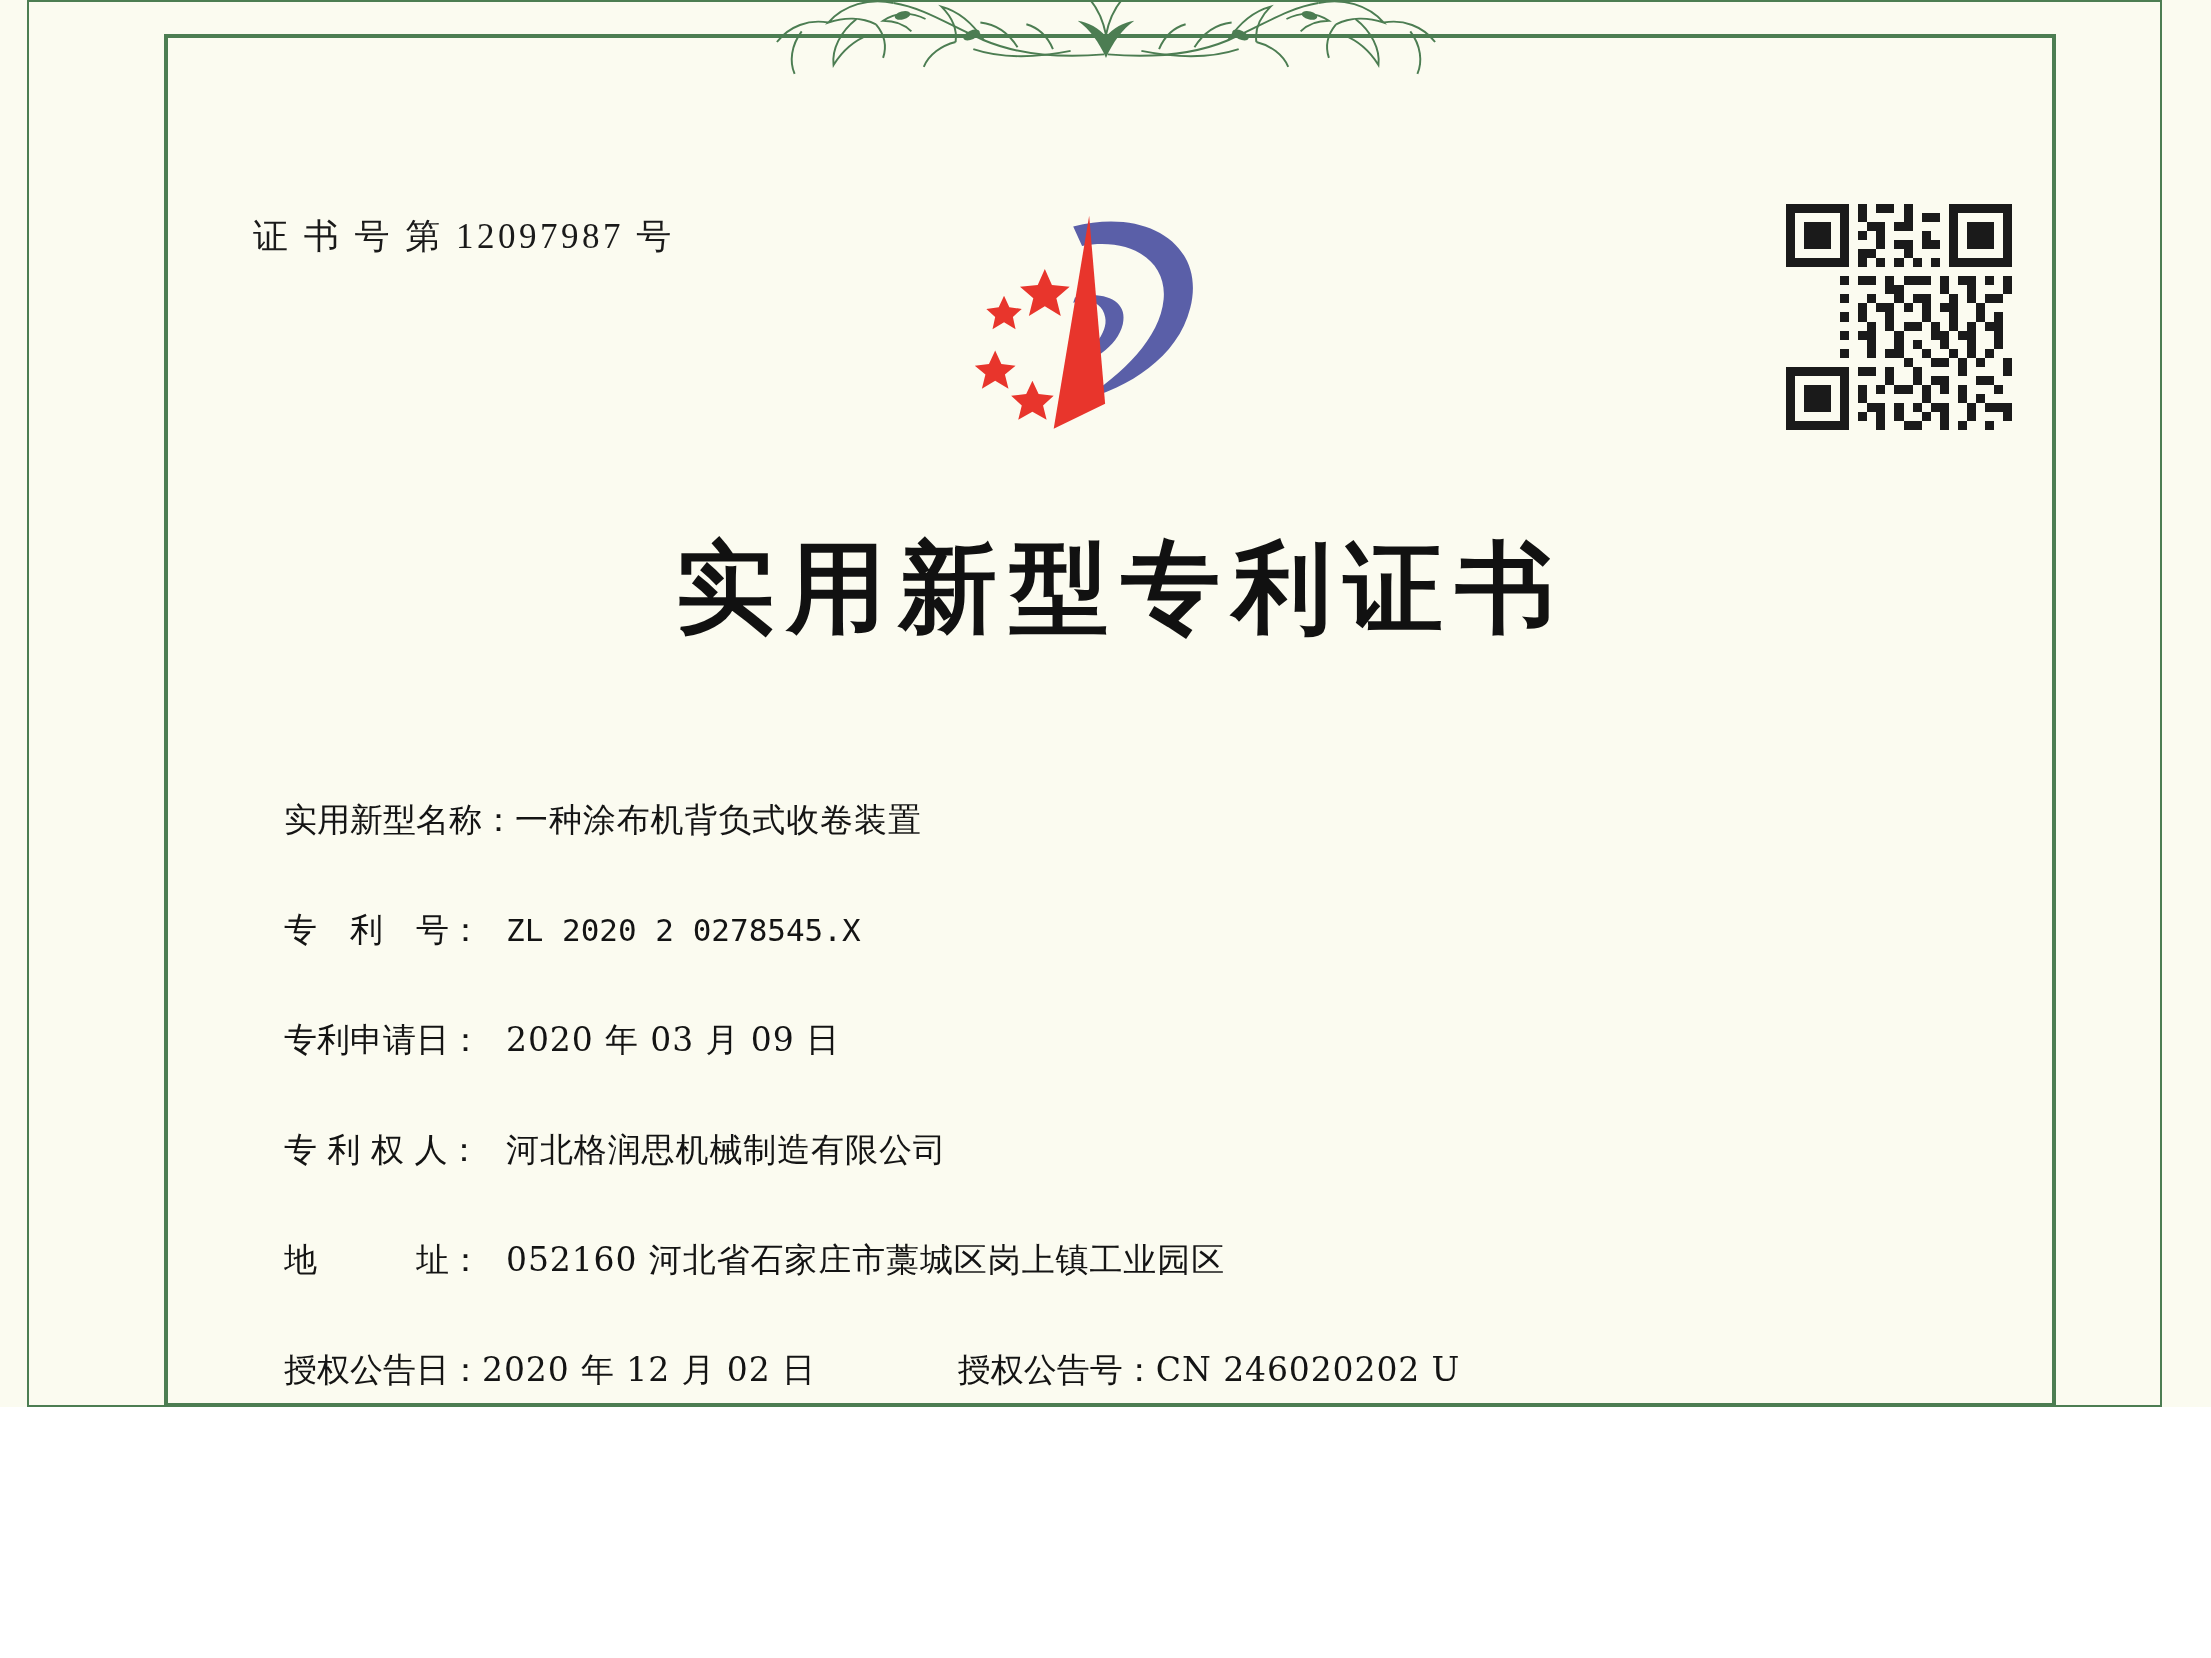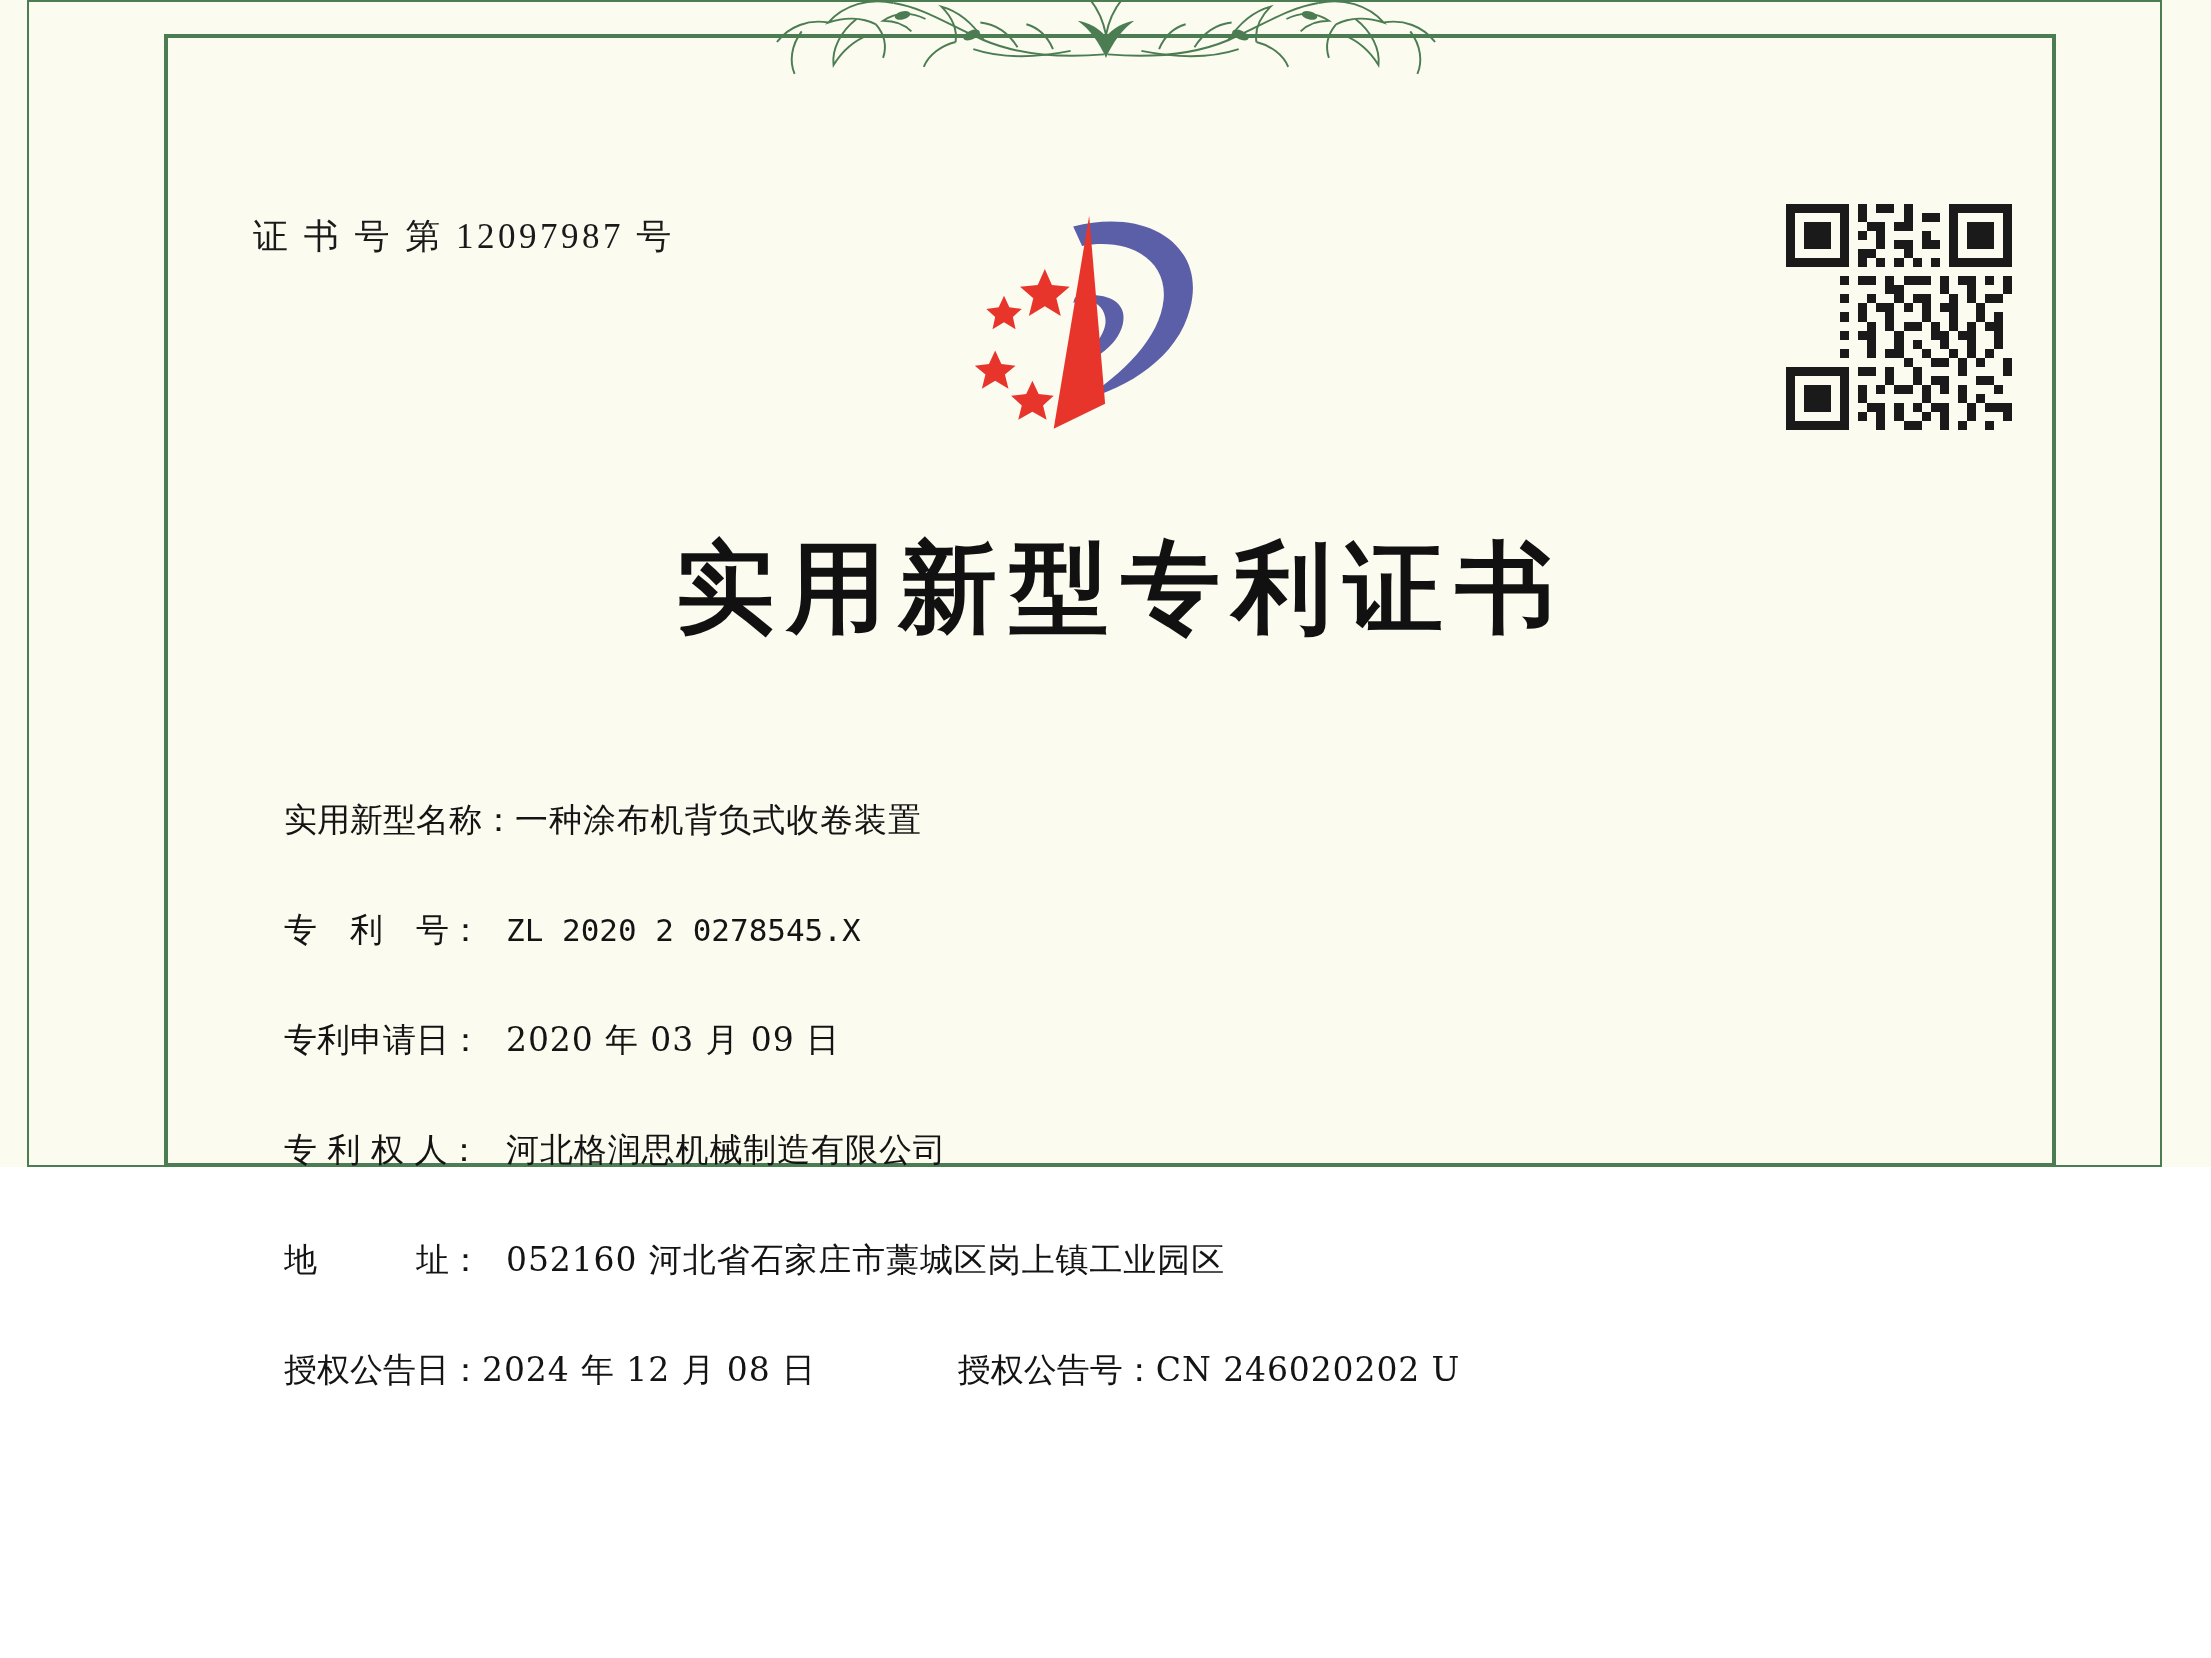--- a/index.html
+++ b/index.html
@@ -10,21 +10,21 @@
   body {
     width: 2211px;
     height: 1659px;
     font-family: "Liberation Serif", serif;
     overflow: hidden;
   }
 
   .certificate {
     position: relative;
     width: 2211px;
-    height: 1167px;
+    height: 1407px;
     background: #fbfbf0;
     box-sizing: border-box;
   }
 
   
   .border-outer {
     position: absolute;
     left: 26.6px;
     top: 0px;
     right: 49px;
@@ -358,21 +358,21 @@
     </div>
 
     <div class="field-row">
       <span class="field-label">地　　　址：</span>
       <span class="field-value">052160 河北省石家庄市藁城区岗上镇工业园区</span>
     </div>
 
     <div class="bottom-row">
       <span class="grp">
         <span class="lbl">授权公告日：</span>
-        <span class="val">2024 年 12 月 08 日</span>
+        <span class="val">2020 年 12 月 02 日</span>
       </span>
       <span class="grp second">
         <span class="lbl">授权公告号：</span>
         <span class="val">CN 246020202 U</span>
       </span>
     </div>
 
   </div>
 
 </div>

